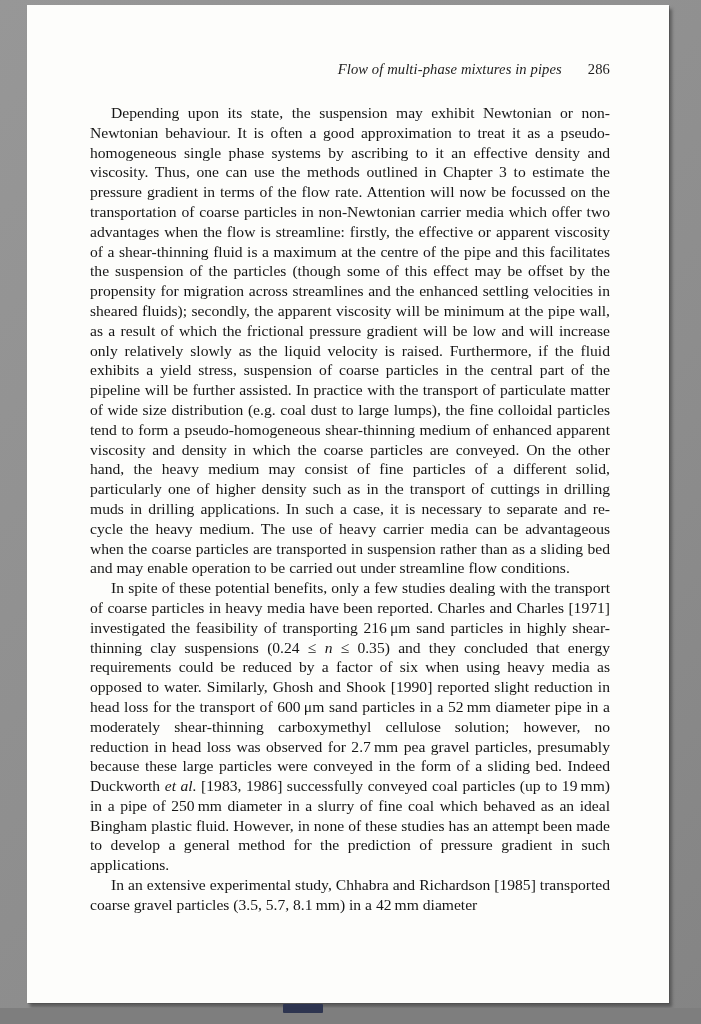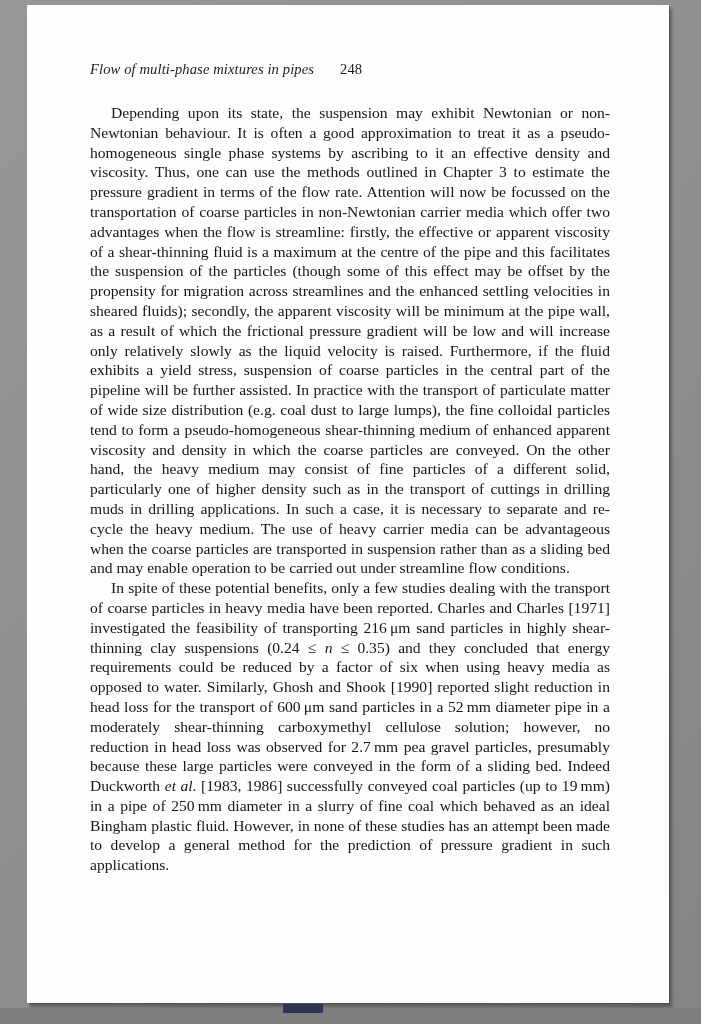--- a/index.html
+++ b/index.html
@@ -27,21 +27,21 @@
     height: 998px;
     background: #fdfdfb;
     box-shadow: 3px 4px 3px rgba(55,55,55,0.55), 1px 1px 0 rgba(80,80,80,0.4);
   }
   .running-head {
     position: absolute;
     top: 56px;
     left: 63px;
     width: 520px;
     display: flex;
-    justify-content: flex-start;
+    justify-content: flex-end;
     align-items: baseline;
     font-size: 14.6px;
     color: #1c1c1c;
     letter-spacing: 0.1px;
   }
   .head-title {
     font-style: italic;
   }
   .head-page {
     margin-left: 26px;
@@ -82,22 +82,23 @@
     border-radius: 1px;
   }
 </style>
 </head>
 <body>
 
 <div class="scan-bg">
   <div class="page">
     <div class="running-head">
       <span class="head-title">Flow of multi-phase mixtures in pipes</span>
-      <span class="head-page">248</span>
+      <span class="head-page">286</span>
     </div>
     <div class="body-text">
         <p><span>Depending upon its state, the suspension may exhibit Newtonian or non-Newtonian behaviour. It is often a good approximation to treat it as a pseudo-homogeneous single phase systems by ascribing to it an effective density and viscosity. Thus, one can use the methods outlined in Chapter 3 to estimate the pressure gradient in terms of the flow rate. Attention will now be focussed on the transportation of coarse particles in non-Newtonian carrier media which offer two advantages when the flow is streamline: firstly, the effective or apparent viscosity of a shear-thinning fluid is a maximum at the centre of the pipe and this facilitates the suspension of the particles (though some of this effect may be offset by the propensity for migration across streamlines and the enhanced settling velocities in sheared fluids); secondly, the apparent viscosity will be minimum at the pipe wall, as a result of which the frictional pressure gradient will be low and will increase only relatively slowly as the liquid velocity is raised. Furthermore, if the fluid exhibits a yield stress, suspension of coarse particles in the central part of the pipeline will be further assisted. In practice with the transport of particulate matter of wide size distribution (e.g. coal dust to large lumps), the fine colloidal particles tend to form a pseudo-homogeneous shear-thinning medium of enhanced apparent viscosity and density in which the coarse particles are conveyed. On the other hand, the heavy medium may consist of fine particles of a different solid, particularly one of higher density such as in the transport of cuttings in drilling muds in drilling applications. In such a case, it is necessary to separate and re-cycle the heavy medium. The use of heavy carrier media can be advantageous when the coarse particles are transported in suspension rather than as a sliding bed and may enable operation to be carried out under streamline flow conditions.</span></p>
         <p><span>In spite of these potential benefits, only a few studies dealing with the transport of coarse particles in heavy media have been reported. Charles and Charles [1971] investigated the feasibility of transporting 216 μm sand particles in highly shear-thinning clay suspensions (0.24 ≤ </span><em>n</em><span> ≤ 0.35) and they concluded that energy requirements could be reduced by a factor of six when using heavy media as opposed to water. Similarly, Ghosh and Shook [1990] reported slight reduction in head loss for the transport of 600 μm sand particles in a 52 mm diameter pipe in a moderately shear-thinning carboxymethyl cellulose solution; however, no reduction in head loss was observed for 2.7 mm pea gravel particles, presumably because these large particles were conveyed in the form of a sliding bed. Indeed Duckworth </span><em>et al.</em><span> [1983, 1986] successfully conveyed coal particles (up to 19 mm) in a pipe of 250 mm diameter in a slurry of fine coal which behaved as an ideal Bingham plastic fluid. However, in none of these studies has an attempt been made to develop a general method for the prediction of pressure gradient in such applications.</span></p>
+        <p><span>In an extensive experimental study, Chhabra and Richardson [1985] transported coarse gravel particles (3.5, 5.7, 8.1 mm) in a 42 mm diameter</span></p>
       </div>
   </div>
   <div class="bottom-shade"></div>
   <div class="scan-artifact"></div>
 </div>
 
 </body></html>

